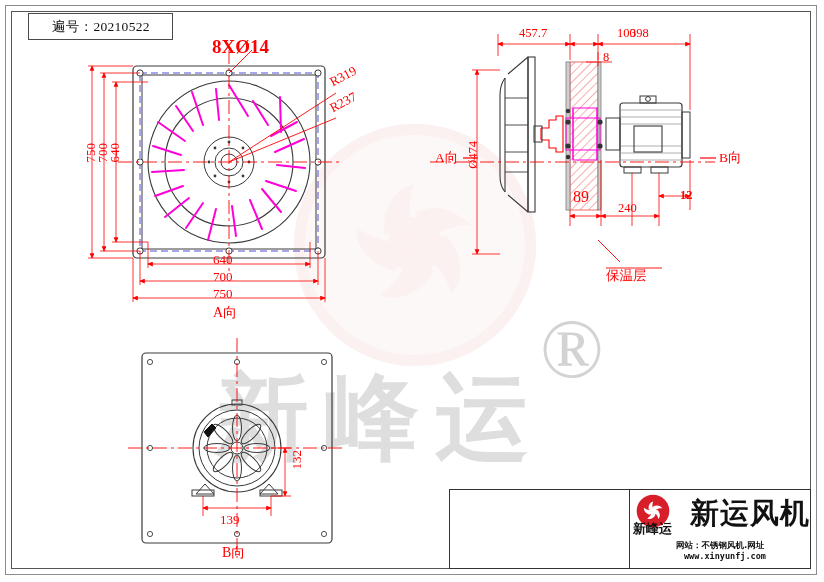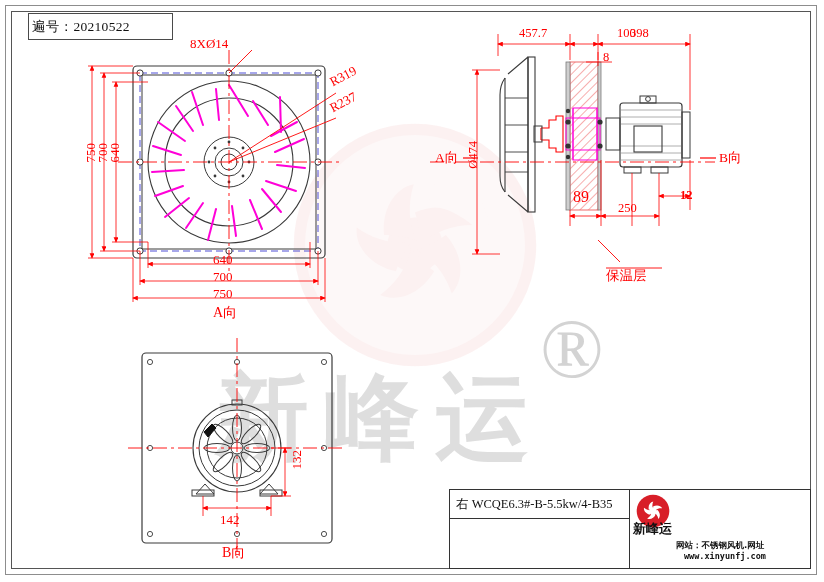--- a/index.html
+++ b/index.html
@@ -4,21 +4,21 @@
 <style>
   html,body{margin:0;padding:0;background:#fff;}
   body{width:824px;height:582px;font-family:"Liberation Serif",serif;overflow:hidden;position:relative;}
   #root{position:absolute;left:0;top:0;width:824px;height:582px;background:#ffffff;}
 
   .frame-outer{position:absolute;left:5px;top:5px;width:812px;height:570px;border:1px solid #8d8d8d;box-sizing:border-box;}
   .frame-inner{position:absolute;left:11px;top:11px;width:800px;height:558px;border:1px solid #555;box-sizing:border-box;}
 
   
   .codebox{position:absolute;left:28px;top:13px;width:145px;height:27px;border:1px solid #4a4a4a;box-sizing:border-box;background:#fff;
-           display:flex;align-items:center;padding-left:3px;font-size:13.5px;color:#111;letter-spacing:.3px;z-index:40;}
+           display:flex;align-items:center;padding-left:23px;font-size:13.5px;color:#111;letter-spacing:.3px;z-index:40;}
 
   
   .wm{position:absolute;pointer-events:none;z-index:2;}
   .wm-logo{left:290px;top:120px;width:250px;height:250px;opacity:.30;}
   .wm-text{left:215px;top:355px;font-size:94px;color:#d9d9d9;font-family:"DejaVu Sans",sans-serif;font-weight:bold;letter-spacing:16px;opacity:.85;}
   .wm-r{left:540px;top:300px;font-size:84px;color:#cfcfcf;font-family:"Liberation Serif",serif;opacity:.9;}
 
   
   .layer{position:absolute;left:0;top:0;width:824px;height:582px;z-index:10;}
 
@@ -322,66 +322,66 @@
     <g stroke="#f00" stroke-width="0.8" fill="none">
       <line x1="203" y1="496" x2="203" y2="516"></line>
       <line x1="271" y1="496" x2="271" y2="516"></line>
       <line x1="203" y1="508" x2="271" y2="508" marker-start="url(#arb)" marker-end="url(#ar)"></line>
       <line x1="271" y1="496" x2="291" y2="496"></line>
       <line x1="271" y1="448" x2="291" y2="448"></line>
       <line x1="285" y1="448" x2="285" y2="496" marker-start="url(#arb)" marker-end="url(#ar)"></line>
     </g>
   </svg>
 
-  <div class="lbl red" style="left:190px;top:36px;font-size:13px;">8XØ14</div>
+  <div class="lbl red" style="left:212px;top:36px;font-size:19px;font-weight:bold;">8XØ14</div>
   <div class="lbl red" style="left:327px;top:76px;font-size:13px;transform:rotate(-28deg);transform-origin:left top;">R319</div>
   <div class="lbl red" style="left:327px;top:102px;font-size:13px;transform:rotate(-28deg);transform-origin:left top;">R237</div>
 
   <div class="lbl red vert" style="left:83px;top:143px;font-size:13px;">750</div>
   <div class="lbl red vert" style="left:95px;top:143px;font-size:13px;">700</div>
   <div class="lbl red vert" style="left:107px;top:143px;font-size:13px;">640</div>
 
   <div class="lbl red" style="left:213px;top:252px;font-size:13px;">640</div>
   <div class="lbl red" style="left:213px;top:269px;font-size:13px;">700</div>
   <div class="lbl red" style="left:213px;top:286px;font-size:13px;">750</div>
   <div class="lbl red" style="left:213px;top:304px;font-size:14px;">A向</div>
 
   <div class="lbl red" style="left:519px;top:26px;font-size:12.5px;">457.7</div>
   <div class="lbl red" style="left:573px;top:26px;font-size:12.5px;margin-left:44px;">100</div>
   <div class="lbl red" style="left:630px;top:26px;font-size:12.5px;">398</div>
   <div class="lbl red" style="left:603px;top:50px;font-size:12.5px;">8</div>
   <div class="lbl red vert" style="left:466px;top:141px;font-size:12.5px;">Ø474</div>
   <div class="lbl red" style="left:573px;top:188px;font-size:16px;text-align:center;">89</div>
-  <div class="lbl red" style="left:618px;top:201px;font-size:12.5px;">250</div>
+  <div class="lbl red" style="left:618px;top:201px;font-size:12.5px;">240</div>
   <div class="lbl red" style="left:680px;top:188px;font-size:12.5px;font-weight:bold;">12</div>
   <div class="lbl red" style="left:606px;top:254px;font-size:13.5px;margin-top:13px;">保温层</div>
   <div class="lbl red" style="left:435px;top:149px;font-size:13.5px;">A向</div>
   <div class="lbl red" style="left:719px;top:149px;font-size:13.5px;">B向</div>
 
-  <div class="lbl red" style="left:220px;top:512px;font-size:13px;">142</div>
+  <div class="lbl red" style="left:220px;top:512px;font-size:13px;">139</div>
   <div class="lbl red vert" style="left:289px;top:450px;font-size:13px;">132</div>
   <div class="lbl red" style="left:222px;top:544px;font-size:14px;">B向</div>
 
   <div class="tb">
     <div class="tb-left">
-      <div class="tb-model">右 WCQE6.3#-B-5.5kw/4-B35</div>
     </div>
     <div class="tb-right">
       <div class="brand-row">
         <svg class="brand-mark" viewBox="0 0 100 100">
           <circle cx="50" cy="50" r="48" fill="#d81e28"></circle>
           <circle cx="50" cy="50" r="11" fill="#fff"></circle>
           <g fill="#fff">
             <path d="M50 37 C60 31 72 33 77 42 C67 41 58 45 52 51 C53 45 52 40 50 37 Z"></path>
             <path d="M50 37 C60 31 72 33 77 42 C67 41 58 45 52 51 C53 45 52 40 50 37 Z" transform="rotate(72 50 50)"></path>
             <path d="M50 37 C60 31 72 33 77 42 C67 41 58 45 52 51 C53 45 52 40 50 37 Z" transform="rotate(144 50 50)"></path>
             <path d="M50 37 C60 31 72 33 77 42 C67 41 58 45 52 51 C53 45 52 40 50 37 Z" transform="rotate(216 50 50)"></path>
             <path d="M50 37 C60 31 72 33 77 42 C67 41 58 45 52 51 C53 45 52 40 50 37 Z" transform="rotate(288 50 50)"></path>
           </g>
         </svg>
       </div>
       <div class="brand-script">新峰运</div>
+      <div class="brand-name">新运风机</div>
       <div class="brand-web1">网站：不锈钢风机.网址</div>
       <div class="brand-web2">www.xinyunfj.com</div>
     </div>
   </div>
 
 </div>
 
 </body></html>

